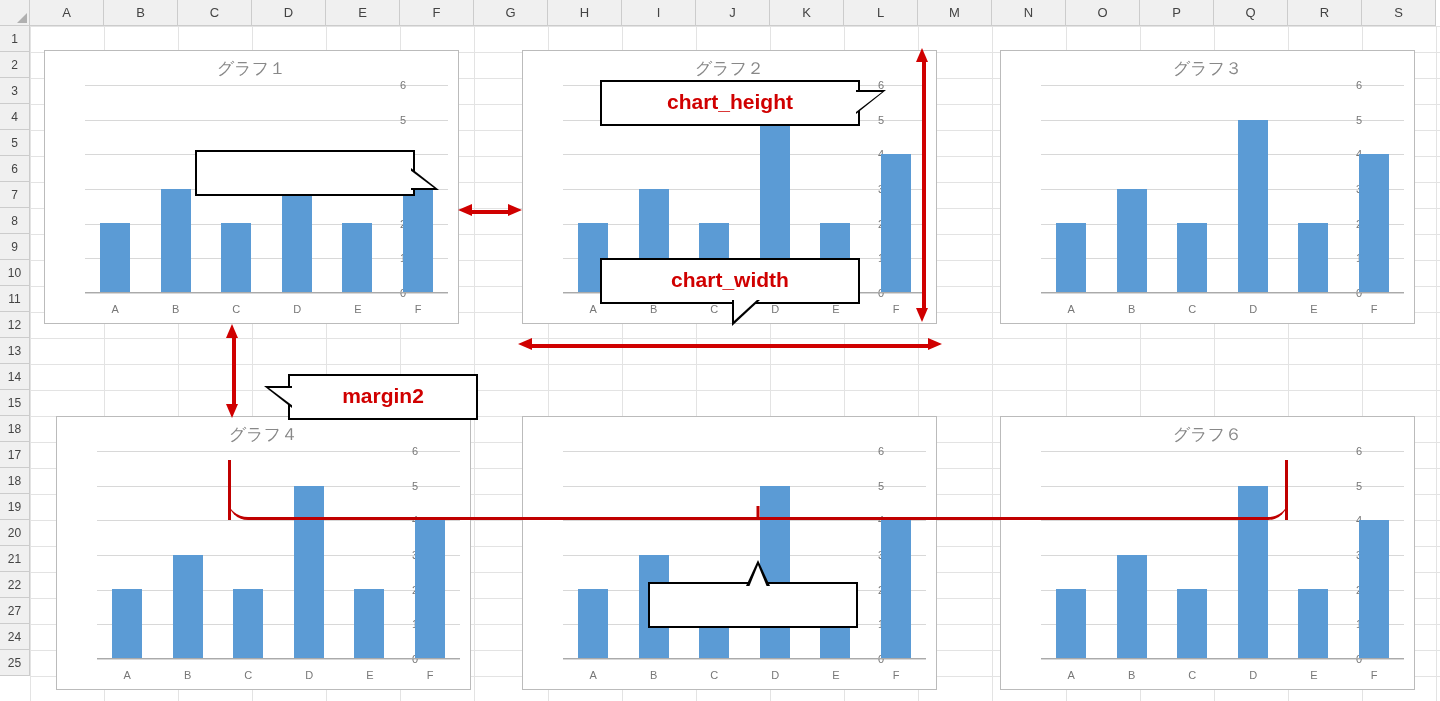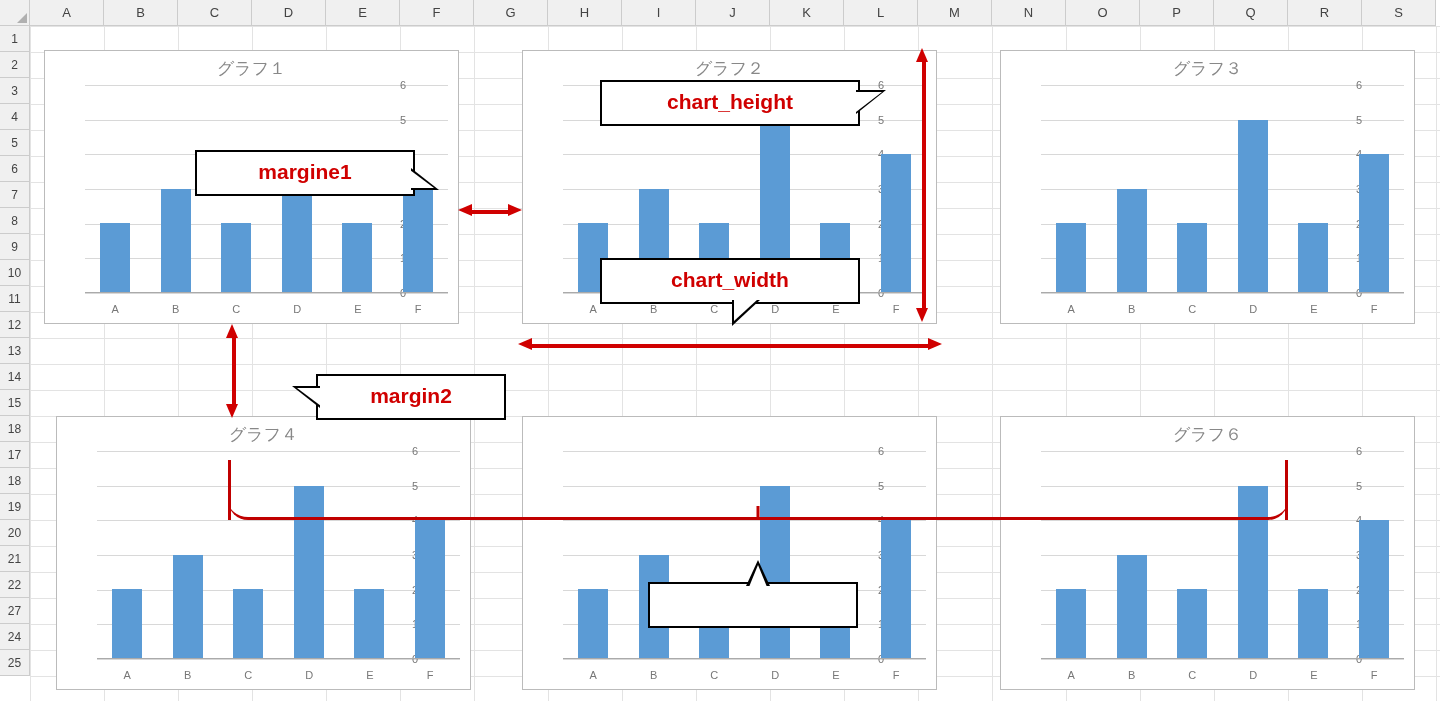--- a/index.html
+++ b/index.html
@@ -468,29 +468,28 @@
   <div class="callout" style="left:600px;top:258px;width:260px;height:46px;">
     <div class="callout-text">chart_width</div>
     <div class="pointer" style="left:130px;bottom:-24px;border-left:0 solid transparent;border-right:28px solid transparent;border-top:26px solid #000;"></div>
     <div class="pointer" style="left:132px;bottom:-19px;border-left:0 solid transparent;border-right:24px solid transparent;border-top:22px solid #fff;"></div>
   </div>
   <div class="arrow-line" style="left:530px;top:344px;width:400px;height:4px;"></div>
   <div class="arrow-head left" style="left:518px;top:338px;"></div>
   <div class="arrow-head right" style="left:928px;top:338px;"></div>
 
   <div class="callout" style="left:195px;top:150px;width:220px;height:46px;">
-    <div class="callout-text">margine1</div>
     <div class="pointer" style="right:-26px;bottom:4px;border-top:22px solid transparent;border-bottom:0 solid transparent;border-left:28px solid #000;"></div>
     <div class="pointer" style="right:-21px;bottom:6px;border-top:18px solid transparent;border-bottom:0 solid transparent;border-left:24px solid #fff;"></div>
   </div>
   <div class="arrow-line" style="left:470px;top:210px;width:40px;height:4px;"></div>
   <div class="arrow-head left" style="left:458px;top:204px;"></div>
   <div class="arrow-head right" style="left:508px;top:204px;"></div>
 
-  <div class="callout" style="left:316px;top:374px;width:190px;height:46px;">
+  <div class="callout" style="left:288px;top:374px;width:190px;height:46px;">
     <div class="callout-text">margin2</div>
     <div class="pointer" style="left:-26px;top:10px;border-top:0 solid transparent;border-bottom:22px solid transparent;border-right:28px solid #000;"></div>
     <div class="pointer" style="left:-21px;top:12px;border-top:0 solid transparent;border-bottom:18px solid transparent;border-right:24px solid #fff;"></div>
   </div>
   <div class="arrow-line" style="left:232px;top:336px;width:4px;height:70px;"></div>
   <div class="arrow-head up" style="left:226px;top:324px;"></div>
   <div class="arrow-head down" style="left:226px;top:404px;"></div>
 
   <div class="brace" style="left:228px;top:460px;width:1060px;height:60px;">
     <div class="brace-left" style="left:0;"></div>

